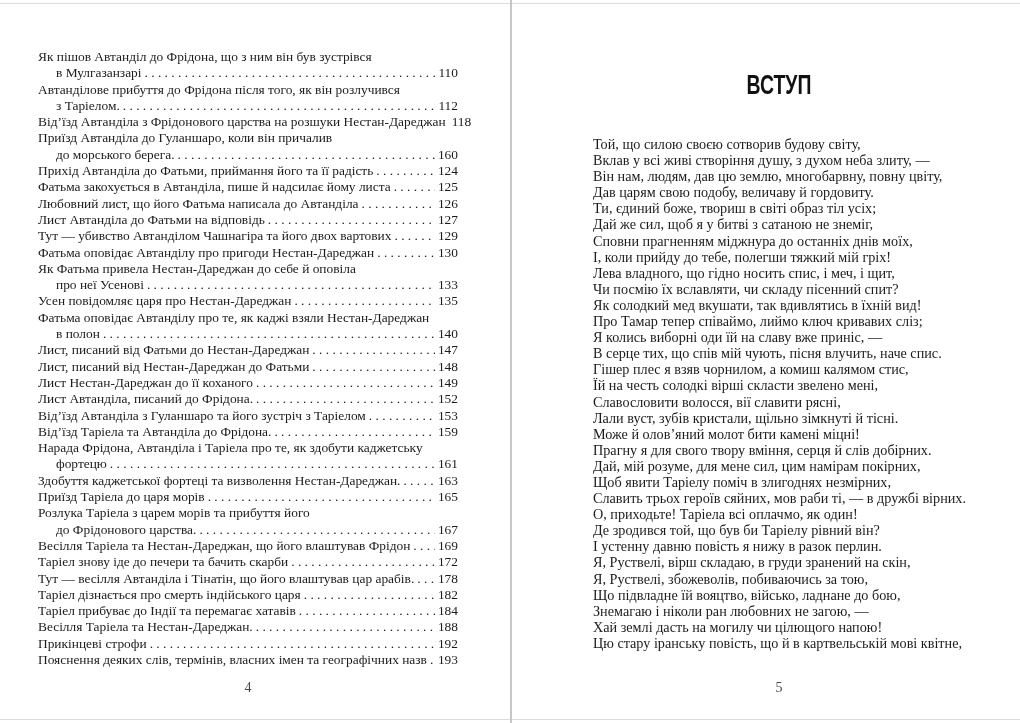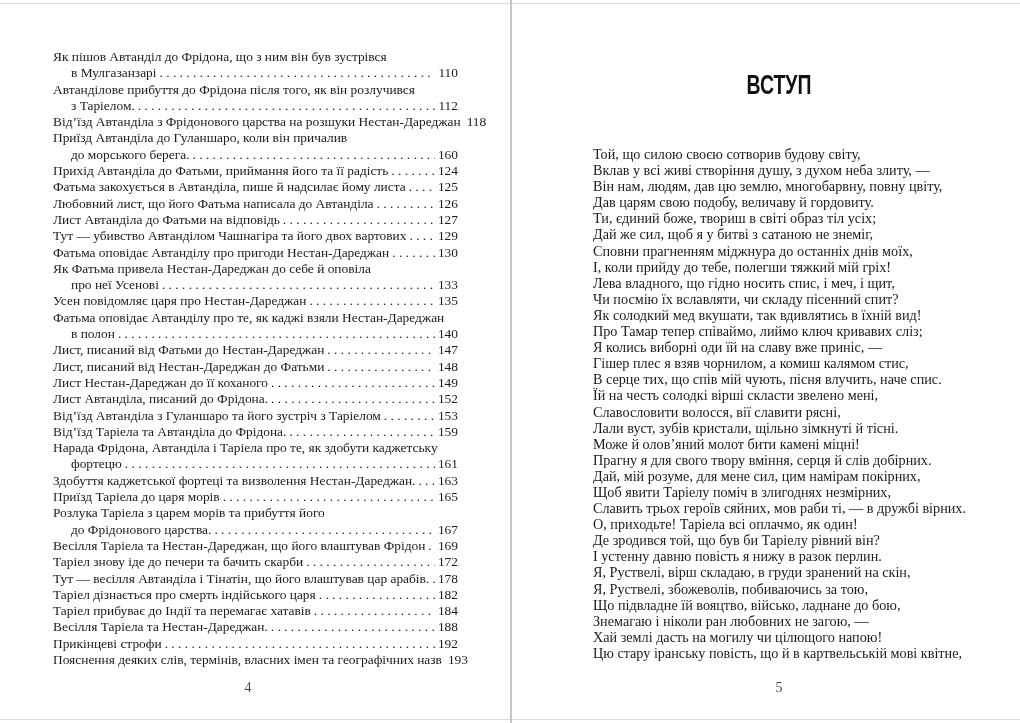--- a/index.html
+++ b/index.html
@@ -11,21 +11,21 @@
   .edge { position:absolute; left:0; right:0; height:1px; background:#dcdcdc; }
   .edge.top { top:3px; }
   .edge.bottom { top:719px; }
   .gutter { position:absolute; top:0; bottom:0; left:510px; width:2px; background:#c6c6c6; }
 
   
   .toc {
     position:absolute; left:38px; top:49px; width:420px;
     font-size:13.4px; line-height:16.3px;
   }
-  .toc-line { display:flex; align-items:baseline;margin-left:15px; }
+  .toc-line { display:flex; align-items:baseline; }
   .toc-line.wrap-line { padding-left:18px; }
   .toc-text { white-space:nowrap; }
   .leader {
     flex:1 1 auto; min-width:0; overflow:hidden; white-space:nowrap;
     text-align:right; margin:0 3px;
   }
   .leader::after {
     content:". . . . . . . . . . . . . . . . . . . . . . . . . . . . . . . . . . . . . . . . . . . . . . . . . . . . . . . . . . . . . . . . . . . . . . . . . . . . . . . . . . . . . . . . . . . .";
   }
   .leader.blank::after { content:""; }
@@ -34,21 +34,21 @@
   
   .intro-heading {
     position:absolute; left:593px; top:70px; width:372px;
     text-align:center;
     font-family:"Liberation Sans", sans-serif;
     font-weight:bold; font-size:27px; letter-spacing:0px;
     transform:scaleX(0.72); transform-origin:center;
     color:#111;
   }
   .poem {
-    position:absolute; left:593px; top:146px; width:400px;
+    position:absolute; left:593px; top:136px; width:400px;
     font-size:14.2px; line-height:16.1px;
   }
   .poem-line { white-space:nowrap; }
 
   
   .folio {
     position:absolute; top:680px; text-align:center;
     font-size:14px; color:#4a4a4a;
   }
   .folio.left { left:38px; width:420px; }
@@ -311,22 +311,22 @@
     <div class="poem-line">Дав царям свою подобу, величаву й гордовиту.</div>
     <div class="poem-line">Ти, єдиний боже, твориш в світі образ тіл усіх;</div>
     <div class="poem-line">Дай же сил, щоб я у битві з сатаною не знеміг,</div>
     <div class="poem-line">Сповни прагненням міджнура до останніх днів моїх,</div>
     <div class="poem-line">І, коли прийду до тебе, полегши тяжкий мій гріх!</div>
     <div class="poem-line">Лева владного, що гідно носить спис, і меч, і щит,</div>
     <div class="poem-line">Чи посмію їх вславляти, чи складу пісенний спит?</div>
     <div class="poem-line">Як солодкий мед вкушати, так вдивлятись в їхній вид!</div>
     <div class="poem-line">Про Тамар тепер співаймо, лиймо ключ кривавих сліз;</div>
     <div class="poem-line">Я колись виборні оди їй на славу вже приніс, —</div>
+    <div class="poem-line">В серце тих, що спів мій чують, пісня влучить, наче спис.</div>
     <div class="poem-line">Гішер плес я взяв чорнилом, а комиш калямом стис,</div>
-    <div class="poem-line">В серце тих, що спів мій чують, пісня влучить, наче спис.</div>
     <div class="poem-line">Їй на честь солодкі вірші скласти звелено мені,</div>
     <div class="poem-line">Славословити волосся, вії славити рясні,</div>
     <div class="poem-line">Лали вуст, зубів кристали, щільно зімкнуті й тісні.</div>
     <div class="poem-line">Може й олов’яний молот бити камені міцні!</div>
     <div class="poem-line">Прагну я для свого твору вміння, серця й слів добірних.</div>
     <div class="poem-line">Дай, мій розуме, для мене сил, цим намірам покірних,</div>
     <div class="poem-line">Щоб явити Таріелу поміч в злигоднях незмірних,</div>
     <div class="poem-line">Славить трьох героїв сяйних, мов раби ті, — в дружбі вірних.</div>
     <div class="poem-line">О, приходьте! Таріела всі оплачмо, як один!</div>
     <div class="poem-line">Де зродився той, що був би Таріелу рівний він?</div>

